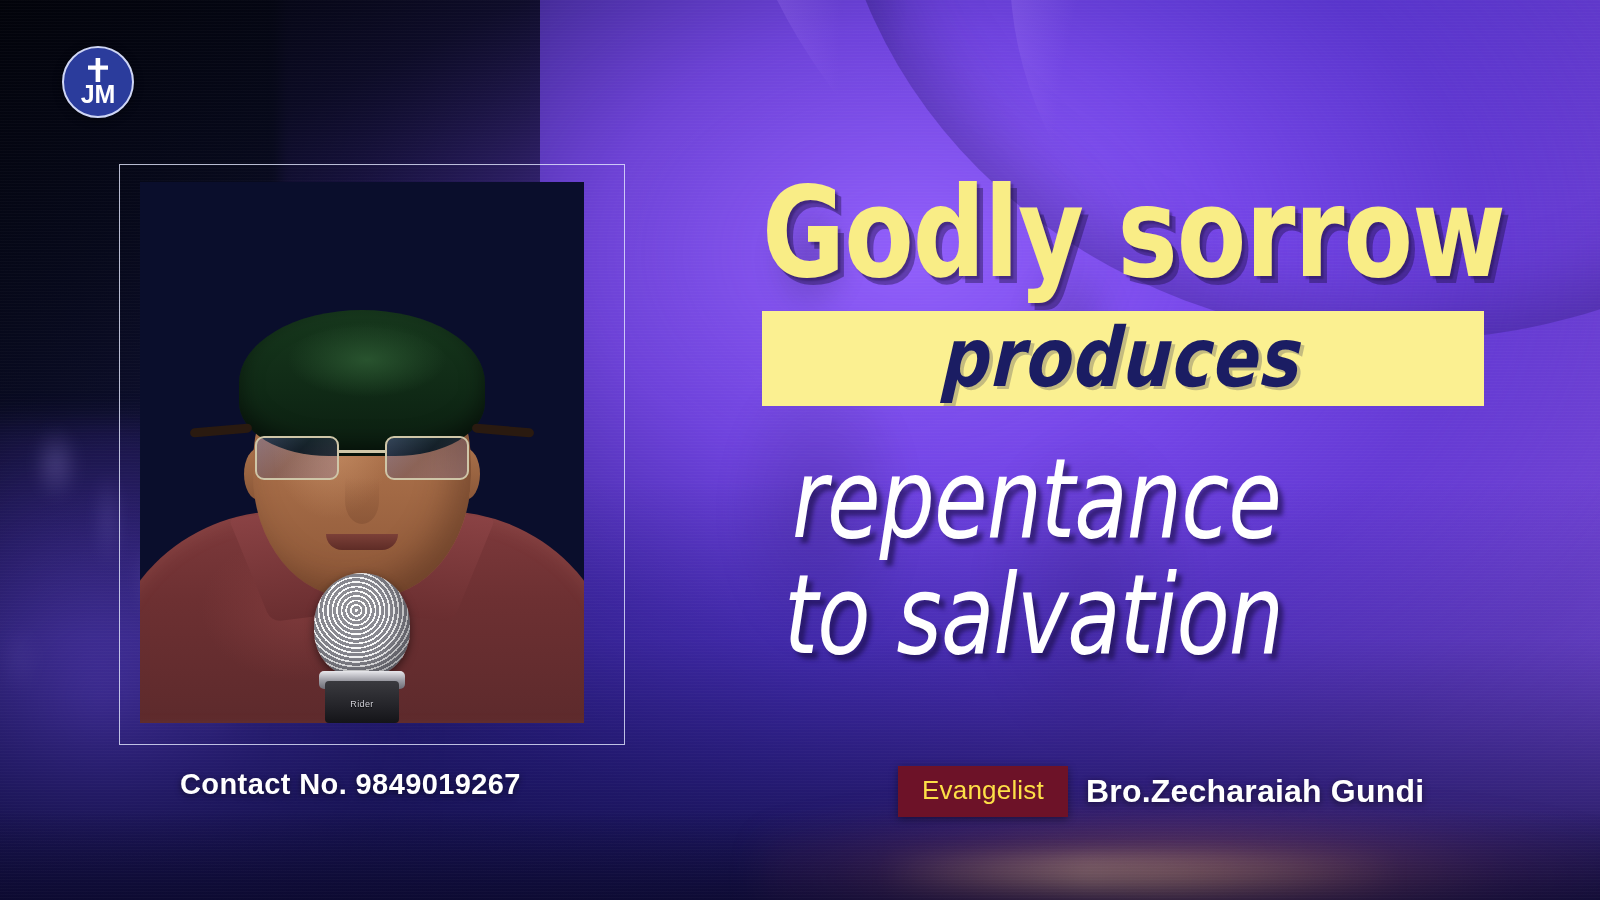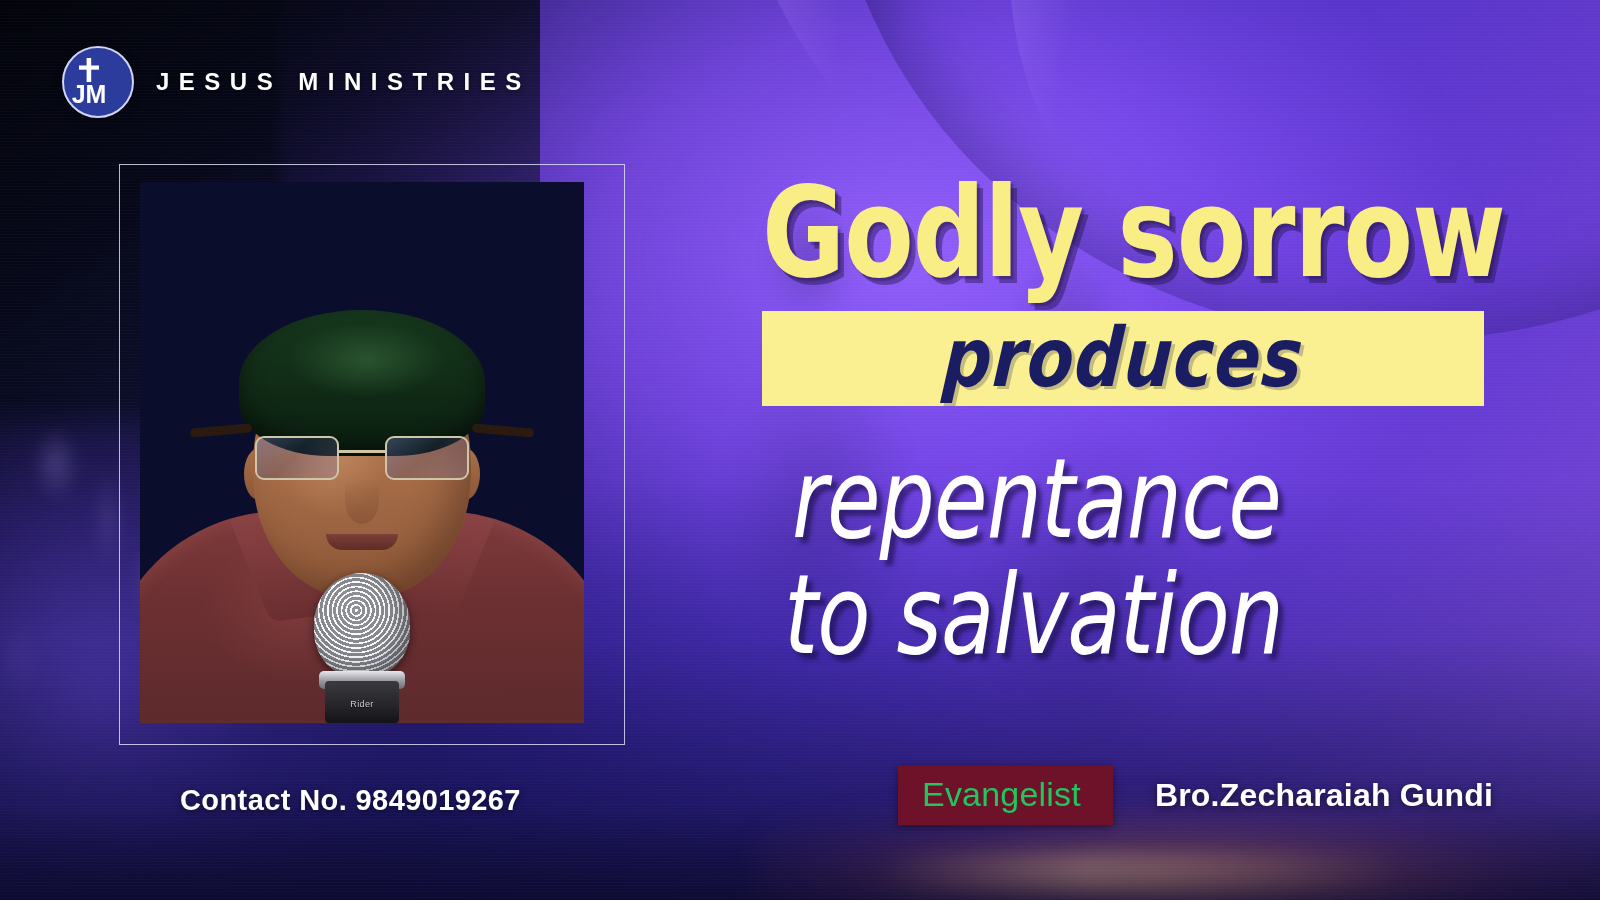--- a/index.html
+++ b/index.html
@@ -177,21 +177,21 @@
   .brand {
     position:absolute;
     left:62px; top:46px;
     display:flex; align-items:center; gap:22px;
     z-index:20;
   }
   .logo-circle {
     width:72px; height:72px; border-radius:50%;
     background:#2b3c9c;
     border:2.5px solid #cfd6f5;
-    display:flex; align-items:center; justify-content:flex-start;
+    display:flex; align-items:center; justify-content:center;
     position:relative;
     box-shadow:0 2px 10px rgba(0,0,0,0.45);
   }
   .logo-svg { display:block; }
   .brand-name {
     color:#ffffff;
     font-size:24px;
     font-weight:bold;
     letter-spacing:9.5px;
     white-space:nowrap;
@@ -397,49 +397,48 @@
     transform-origin:left center;
     white-space:nowrap;
     text-shadow:6px 6px 5px rgba(18,10,56,0.55);
   }
   .hl-line3 { margin-top:38px; margin-left:30px; }
   .hl-line4 { margin-top:6px;  margin-left:22px; }
 
   
   .contact {
     position:absolute;
-    left:180px; top:784px;
+    left:180px; top:768px;
     color:#ffffff;
     font-size:29px;
     font-weight:bold;
     letter-spacing:0.4px;
     z-index:20;
     text-shadow:0 2px 6px rgba(0,0,0,0.50);
   }
   .speaker-row {
     position:absolute;
     left:898px; top:766px;
     display:flex; align-items:center; gap:18px;
     z-index:20;
   }
   .badge-evangelist {
     background:#6d1228;
-    color:#22c55e;
-    font-size:34px;
-    padding:9px 32px 11px 24px;
+    color:#fde047;
+    font-size:26px;
+    padding:9px 24px 11px 24px;
     letter-spacing:0.2px;
     box-shadow:0 2px 8px rgba(0,0,0,0.42);
   }
   .speaker-name {
     color:#ffffff;
     font-size:32px;
     font-weight:bold;
     letter-spacing:0.2px;
     text-shadow:0 2px 7px rgba(0,0,0,0.55);
-    margin-left:24px;
   }
 </style>
 </head>
 <body>
 
 <div id="poster">
 
   <div class="bg-base"></div>
   <div class="bg-glow-purple"></div>
   <div class="bg-arc1"></div>
@@ -456,21 +455,20 @@
   <div class="bg-scan"></div>
 
   <div class="brand">
     <div class="logo-circle">
       <svg class="logo-svg" width="50" height="52" viewBox="0 0 50 52" aria-hidden="true">
         <rect x="22.6" y="2" width="4.6" height="24" fill="#ffffff"></rect>
         <rect x="15" y="9.5" width="20" height="4.2" fill="#ffffff"></rect>
         <text x="25" y="47" fill="#ffffff" font-family="Liberation Sans, sans-serif" font-size="25" font-weight="bold" text-anchor="middle">JM</text>
       </svg>
     </div>
-    <div class="brand-name">JESUS MINISTRIES</div>
   </div>
 
   <div class="photo-frame-outer"></div>
   <div class="photo-inner">
     <div class="ph-neck"></div>
     <div class="ph-shirt">
       <div class="ph-collarL"></div>
       <div class="ph-collarR"></div>
       <div class="ph-placket"></div>
     </div>

